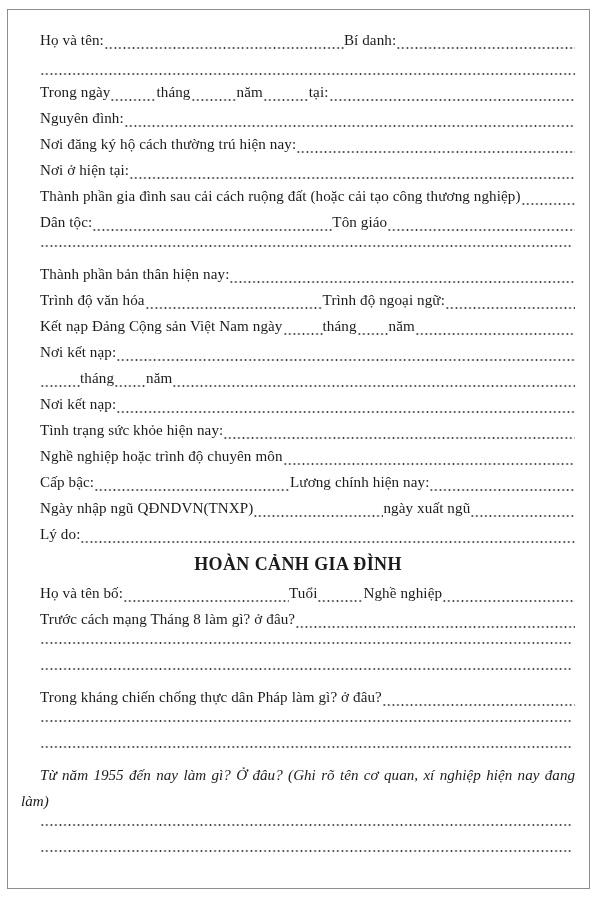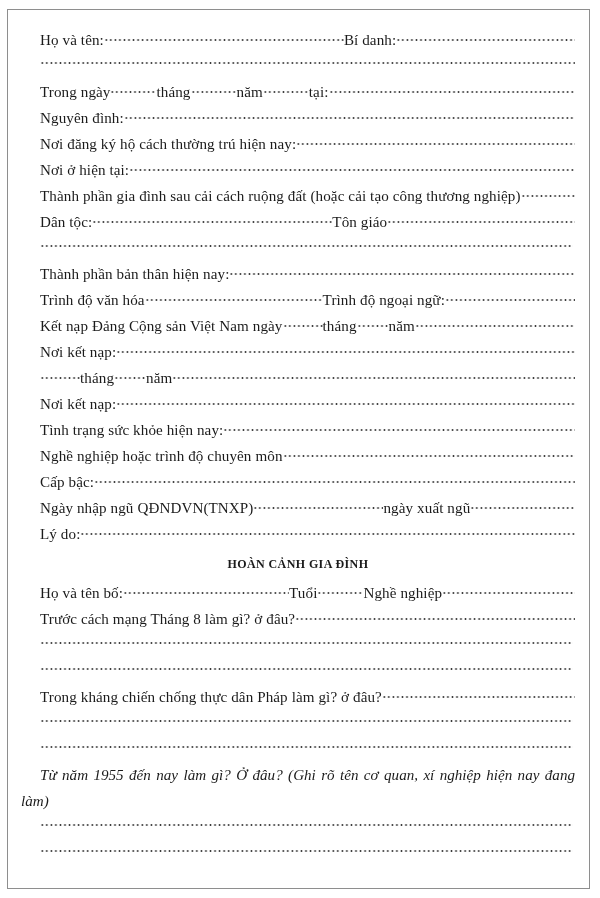--- a/index.html
+++ b/index.html
@@ -40,21 +40,21 @@
   
   .line {
     display: flex;
     align-items: baseline;
     font-size: 15.1px;
     line-height: 26px;
     height: 26px;
     white-space: nowrap;
     overflow: hidden;
   }
-  .line.indent { padding-left: 19px; }
+  .line.indent { padding-left: 19px; align-items: flex-end; }
 
   .lbl {
     flex: 0 0 auto;
     letter-spacing: .1px;
   }
 
   
   .dots {
     flex: 1 1 auto;
     position: relative;
@@ -101,21 +101,21 @@
     text-align: justify;
     white-space: normal;
     padding-left: 0;
     font-style: italic;
   }
   .para .first { padding-left: 19px; }
 
   .section-title {
     text-align: center;
     font-weight: bold;
-    font-size: 12px;
+    font-size: 18px;
     line-height: 30px;
     letter-spacing: .4px;
     margin: 2px 0 1px 0;
   }
 </style>
 </head>
 <body>
 
 <div class="page">
   <div class="sheet">
@@ -217,20 +217,21 @@
     </div>
 
     <div class="line indent">
       <span class="lbl">Nghề nghiệp hoặc trình độ chuyên môn</span>
       <span class="dots tail"></span>
     </div>
 
     <div class="line indent">
       <span class="lbl">Cấp bậc:</span>
       <span class="dots w-196"></span>
+      <span class="lbl">Lương chính hiện nay:</span>
       <span class="dots tail"></span>
     </div>
 
     <div class="line indent">
       <span class="lbl">Ngày nhập ngũ QĐNDVN(TNXP)</span>
       <span class="dots w-130"></span>
       <span class="lbl">ngày xuất ngũ</span>
       <span class="dots tail"></span>
     </div>
 

